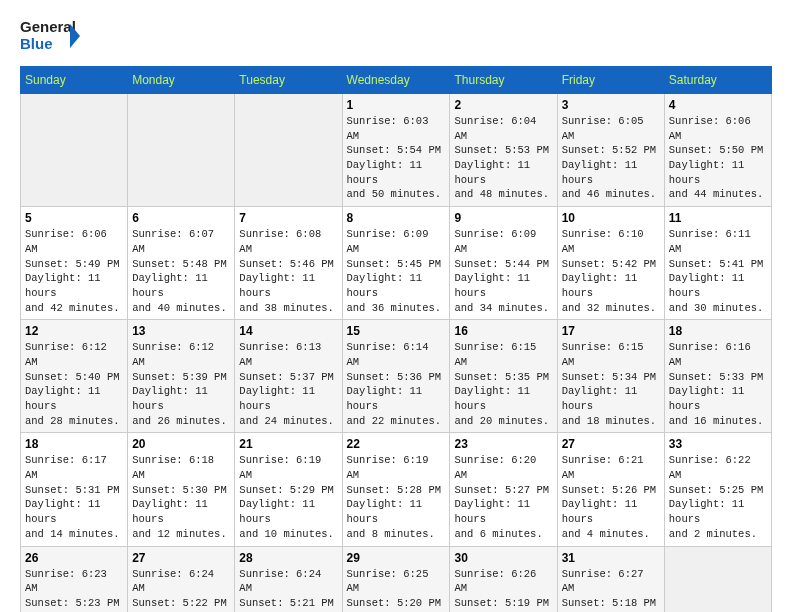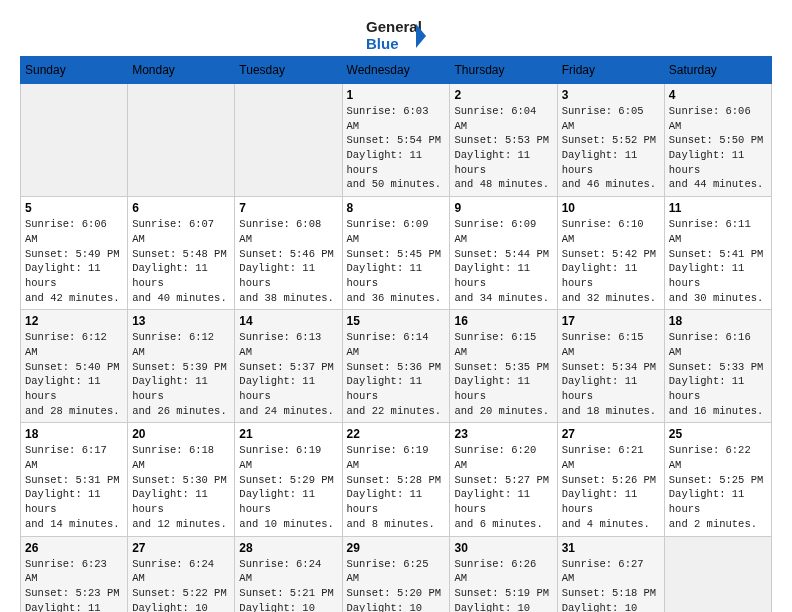--- a/index.html
+++ b/index.html
@@ -9,22 +9,22 @@
       width: 792px;
       min-height: 612px;
     }
     .container {
       width: 792px;
       padding: 16px 20px 10px 20px;
     }
     .header-row {
       display: flex;
       align-items: flex-start;
-      justify-content: center;
-      margin-bottom: 0;
+      justify-content: flex-start;
+      margin-bottom: 10px;
     }
     .logo {
       display: flex;
       align-items: center;
       gap: 4px;
     }
     .title-block {
       text-align: right;
     }
     .main-title {
@@ -37,21 +37,21 @@
       font-size: 15px;
       color: #555;
     }
     table {
       width: 100%;
       border-collapse: collapse;
       font-size: 11px;
     }
     thead tr th {
       background-color: #1565c0;
-      color: #000000;
+      color: #bef264;
       padding: 6px 4px;
       text-align: left;
       font-size: 12px;
       font-weight: normal;
       border: 1px solid #1565c0;
     }
     tbody tr td {
       border: 1px solid #ccc;
       vertical-align: top;
       padding: 4px 4px;
@@ -211,21 +211,21 @@
           </td>
           <td>
             <span class="day-num">23</span>
             <div class="day-info">Sunrise: 6:20 AM<br>Sunset: 5:27 PM<br>Daylight: 11 hours<br>and 6 minutes.</div>
           </td>
           <td>
             <span class="day-num">27</span>
             <div class="day-info">Sunrise: 6:21 AM<br>Sunset: 5:26 PM<br>Daylight: 11 hours<br>and 4 minutes.</div>
           </td>
           <td>
-            <span class="day-num">25</span>
+            <span class="day-num">33</span>
             <div class="day-info">Sunrise: 6:22 AM<br>Sunset: 5:25 PM<br>Daylight: 11 hours<br>and 2 minutes.</div>
           </td>
         </tr>
         <tr>
           <td>
             <span class="day-num">26</span>
             <div class="day-info">Sunrise: 6:23 AM<br>Sunset: 5:23 PM<br>Daylight: 11 hours<br>and 0 minutes.</div>
           </td>
           <td>
             <span class="day-num">27</span>

